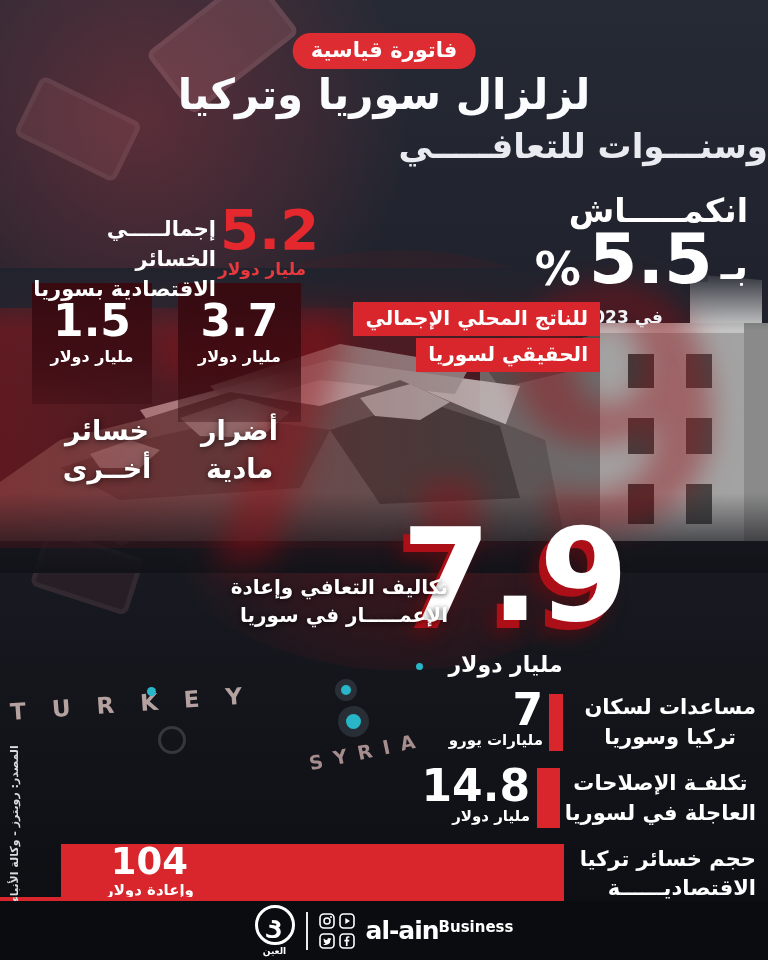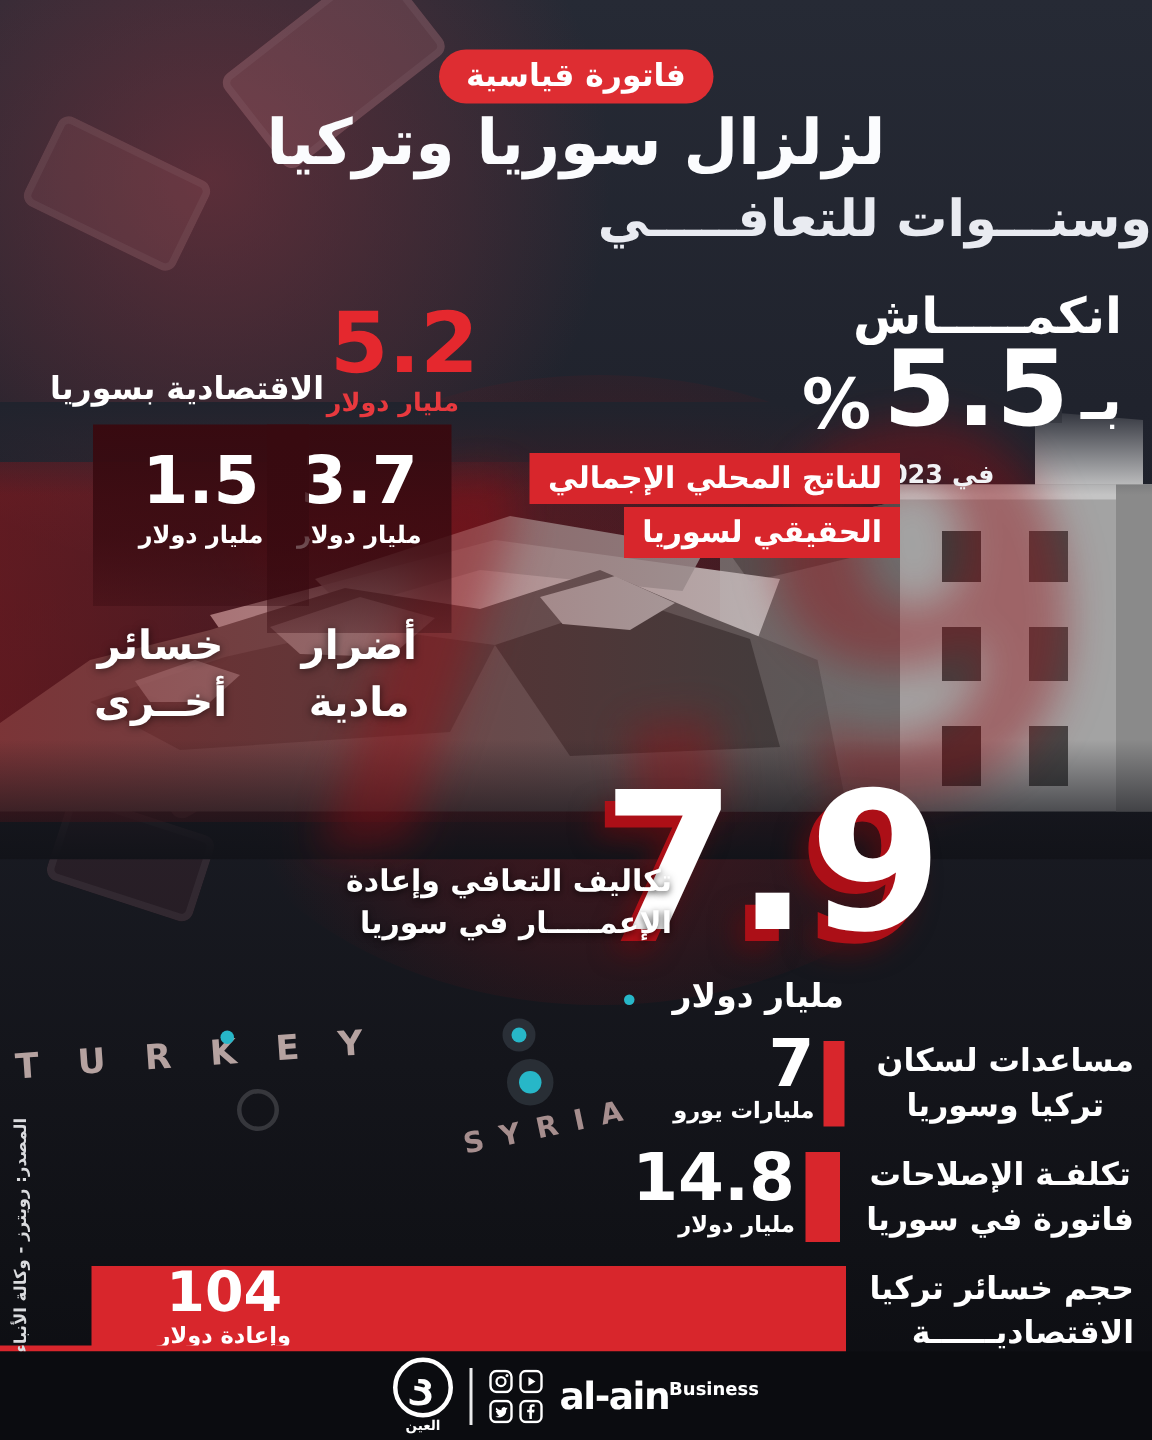--- a/index.html
+++ b/index.html
@@ -31,21 +31,21 @@
   .loss-heading{top:214px;left:28px;width:188px;text-align:right;direction:rtl;font-size:21px;
     font-weight:700;line-height:30px;z-index:6;}
   .loss-value{top:202px;left:220px;width:88px;text-align:center;font-size:56px;font-weight:800;
     color:#e5282e;line-height:1;z-index:6;}
   .loss-unit{top:259px;left:212px;width:100px;text-align:center;font-size:17px;font-weight:700;color:#e8393e;z-index:6;}
   .dbox{background:linear-gradient(180deg,#380a10 0%,rgba(56,10,16,.78) 62%,rgba(56,10,16,.38) 100%);
     text-align:center;z-index:5;}
   .dbox .v{font-size:44px;font-weight:800;line-height:1;margin-top:16px;}
   .dbox .u{font-size:16px;font-weight:700;margin-top:4px;}
   .dbox.material{left:178px;top:283px;width:123px;height:139px;}
-  .dbox.other{left:62px;top:283px;width:144px;height:121px;}
+  .dbox.other{left:32px;top:283px;width:120px;height:121px;}
   .dbox-label{text-align:center;direction:rtl;font-size:27px;font-weight:800;line-height:38px;z-index:6;
     text-shadow:0 1px 6px rgba(0,0,0,.6);}
   .dbox-label.material{left:178px;top:412px;width:123px;}
   .dbox-label.other{left:47px;top:412px;width:120px;}
 
   
   .gdp-word{top:191px;right:20px;font-size:33px;font-weight:800;z-index:6;direction:rtl;}
   .gdp-line{top:224px;right:20px;display:flex;direction:rtl;align-items:flex-end;gap:8px;z-index:6;}
   .gdp-prefix{font-size:38px;font-weight:700;padding-bottom:9px;line-height:1;}
   .gdp-value{font-size:70px;font-weight:800;line-height:1;}
@@ -107,21 +107,21 @@
     display:flex;align-items:center;justify-content:center;gap:11px;}
   .logo-wrap{display:flex;flex-direction:column;align-items:center;line-height:1;}
   .logo-circle{width:34px;height:34px;border:3px solid #fff;border-radius:50%;display:flex;
     align-items:center;justify-content:center;}
   .logo-glyph{font-size:23px;font-weight:800;transform:scaleX(-1);margin-top:-2px;}
   .logo-ar{font-size:9px;font-weight:700;margin-top:2px;}
   .footer-divider{width:2px;height:38px;background:#fff;opacity:.92;}
   .social-grid{display:grid;grid-template-columns:16px 16px;grid-gap:4px;}
   .brand-wrap{display:flex;flex-direction:row;line-height:1;}
   .brand{font-size:25px;font-weight:800;letter-spacing:-1px;}
-  .brand-sub{font-size:12px;font-weight:700;margin-top:2px;}
+  .brand-sub{font-size:15px;font-weight:700;margin-top:2px;}
 
   .source-text{left:-92px;top:842px;width:215px;height:16px;transform:rotate(-90deg);
     font-size:11px;font-weight:600;color:#dadbde;direction:rtl;text-align:center;white-space:nowrap;z-index:6;}
 </style>
 </head>
 <body>
 
 <div class="stage">
 
   <div class="abs glow-topleft"></div>
@@ -187,21 +187,21 @@
   <div class="abs marker m2"></div>
   <div class="abs marker m3"></div>
   <div class="abs marker m4"></div>
   <div class="abs ring"></div>
 
   <div class="abs badge-pill" dir="rtl">فاتورة قياسية</div>
   <div class="abs main-title" dir="rtl">لزلزال سوريا وتركيا</div>
   <div class="abs sub-title" dir="rtl">وسنـــوات للتعافـــــي</div>
 
   <div class="abs loss-heading">
-    <br>
+    <span>إجمالـــــي الخسائر</span><br>
     <span>الاقتصادية بسوريا</span>
   </div>
   <div class="abs loss-value">5.2</div>
   <div class="abs loss-unit">مليار دولار</div>
 
   <div class="abs dbox material">
     <div class="v">3.7</div>
     <div class="u">مليار دولار</div>
   </div>
   <div class="abs dbox other">
@@ -242,21 +242,21 @@
   <div class="abs aid-label r1">
     <span>مساعدات لسكان</span><br>
     <span>تركيا وسوريا</span>
   </div>
 
   <div class="abs aid-bar r2"></div>
   <div class="abs aid-num r2">14.8</div>
   <div class="abs aid-unit r2">مليار دولار</div>
   <div class="abs aid-label r2">
     <span>تكلفـة الإصلاحات</span><br>
-    <span>فاتورة في سوريا</span>
+    <span>العاجلة في لسوريا</span>
   </div>
 
   <div class="abs banner">
     <div class="banner-inner">
       <div class="banner-value">104</div>
       <div class="banner-unit">وإعادة دولار</div>
     </div>
   </div>
   <div class="abs banner-label">
     <span>حجم خسائر تركيا</span><br>

